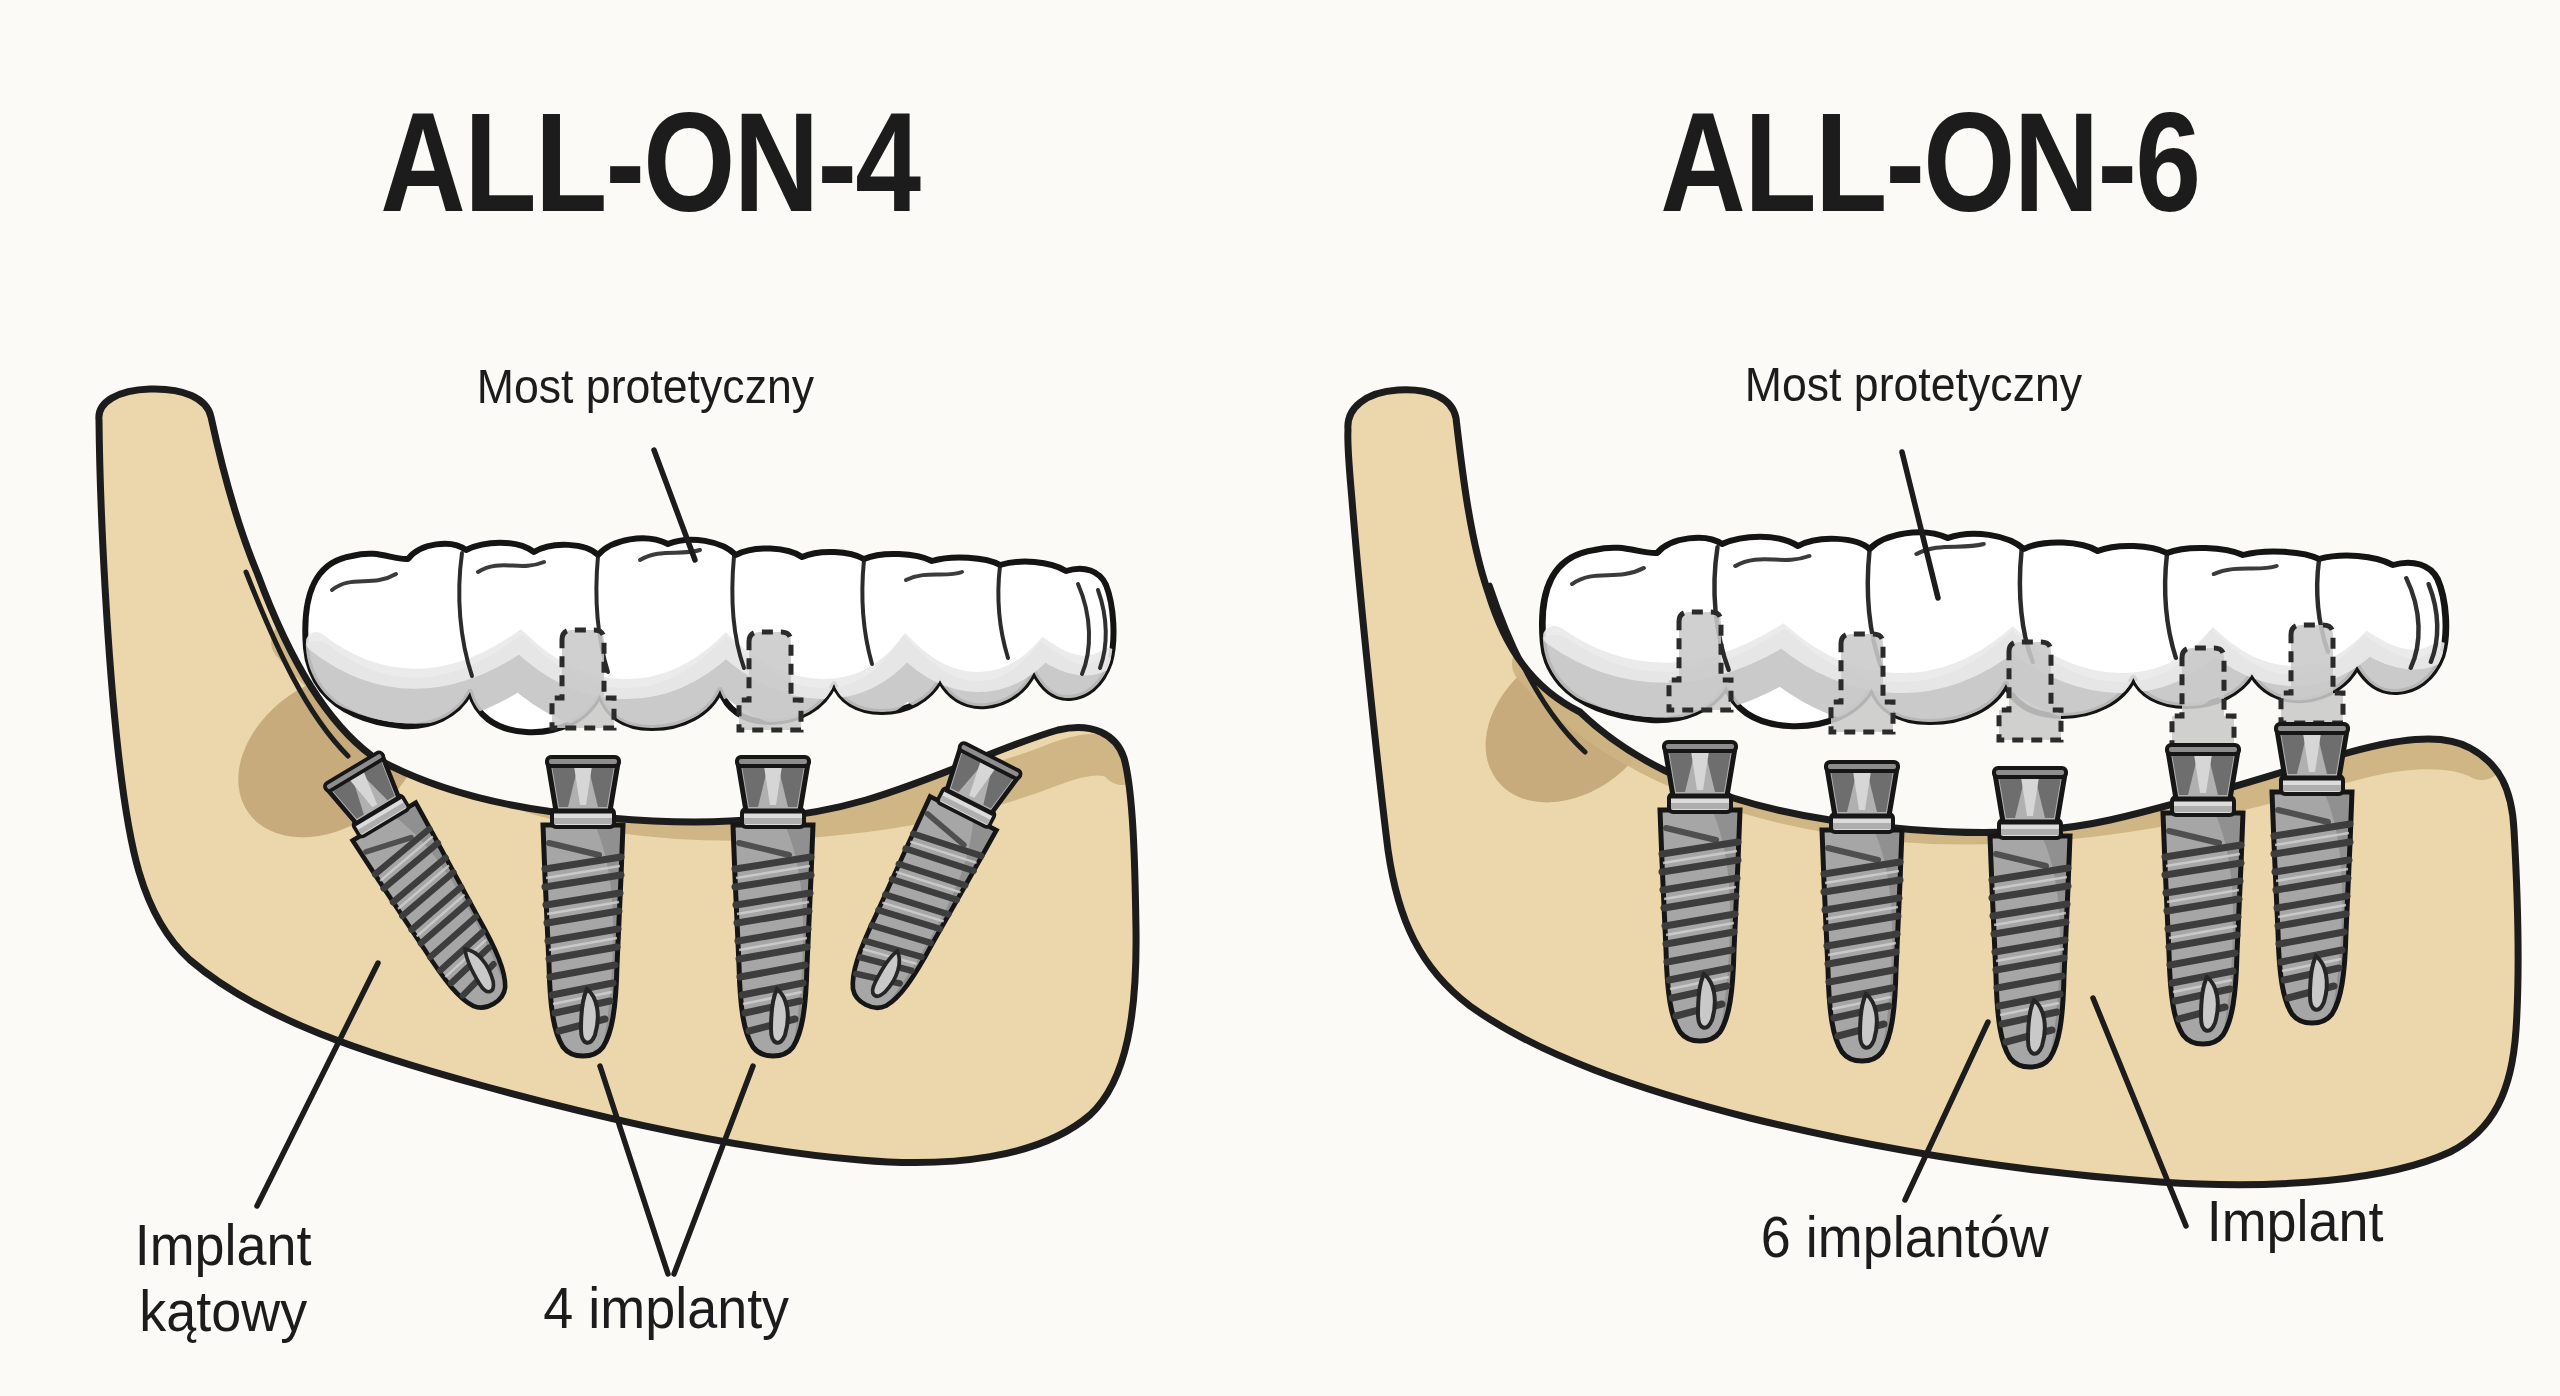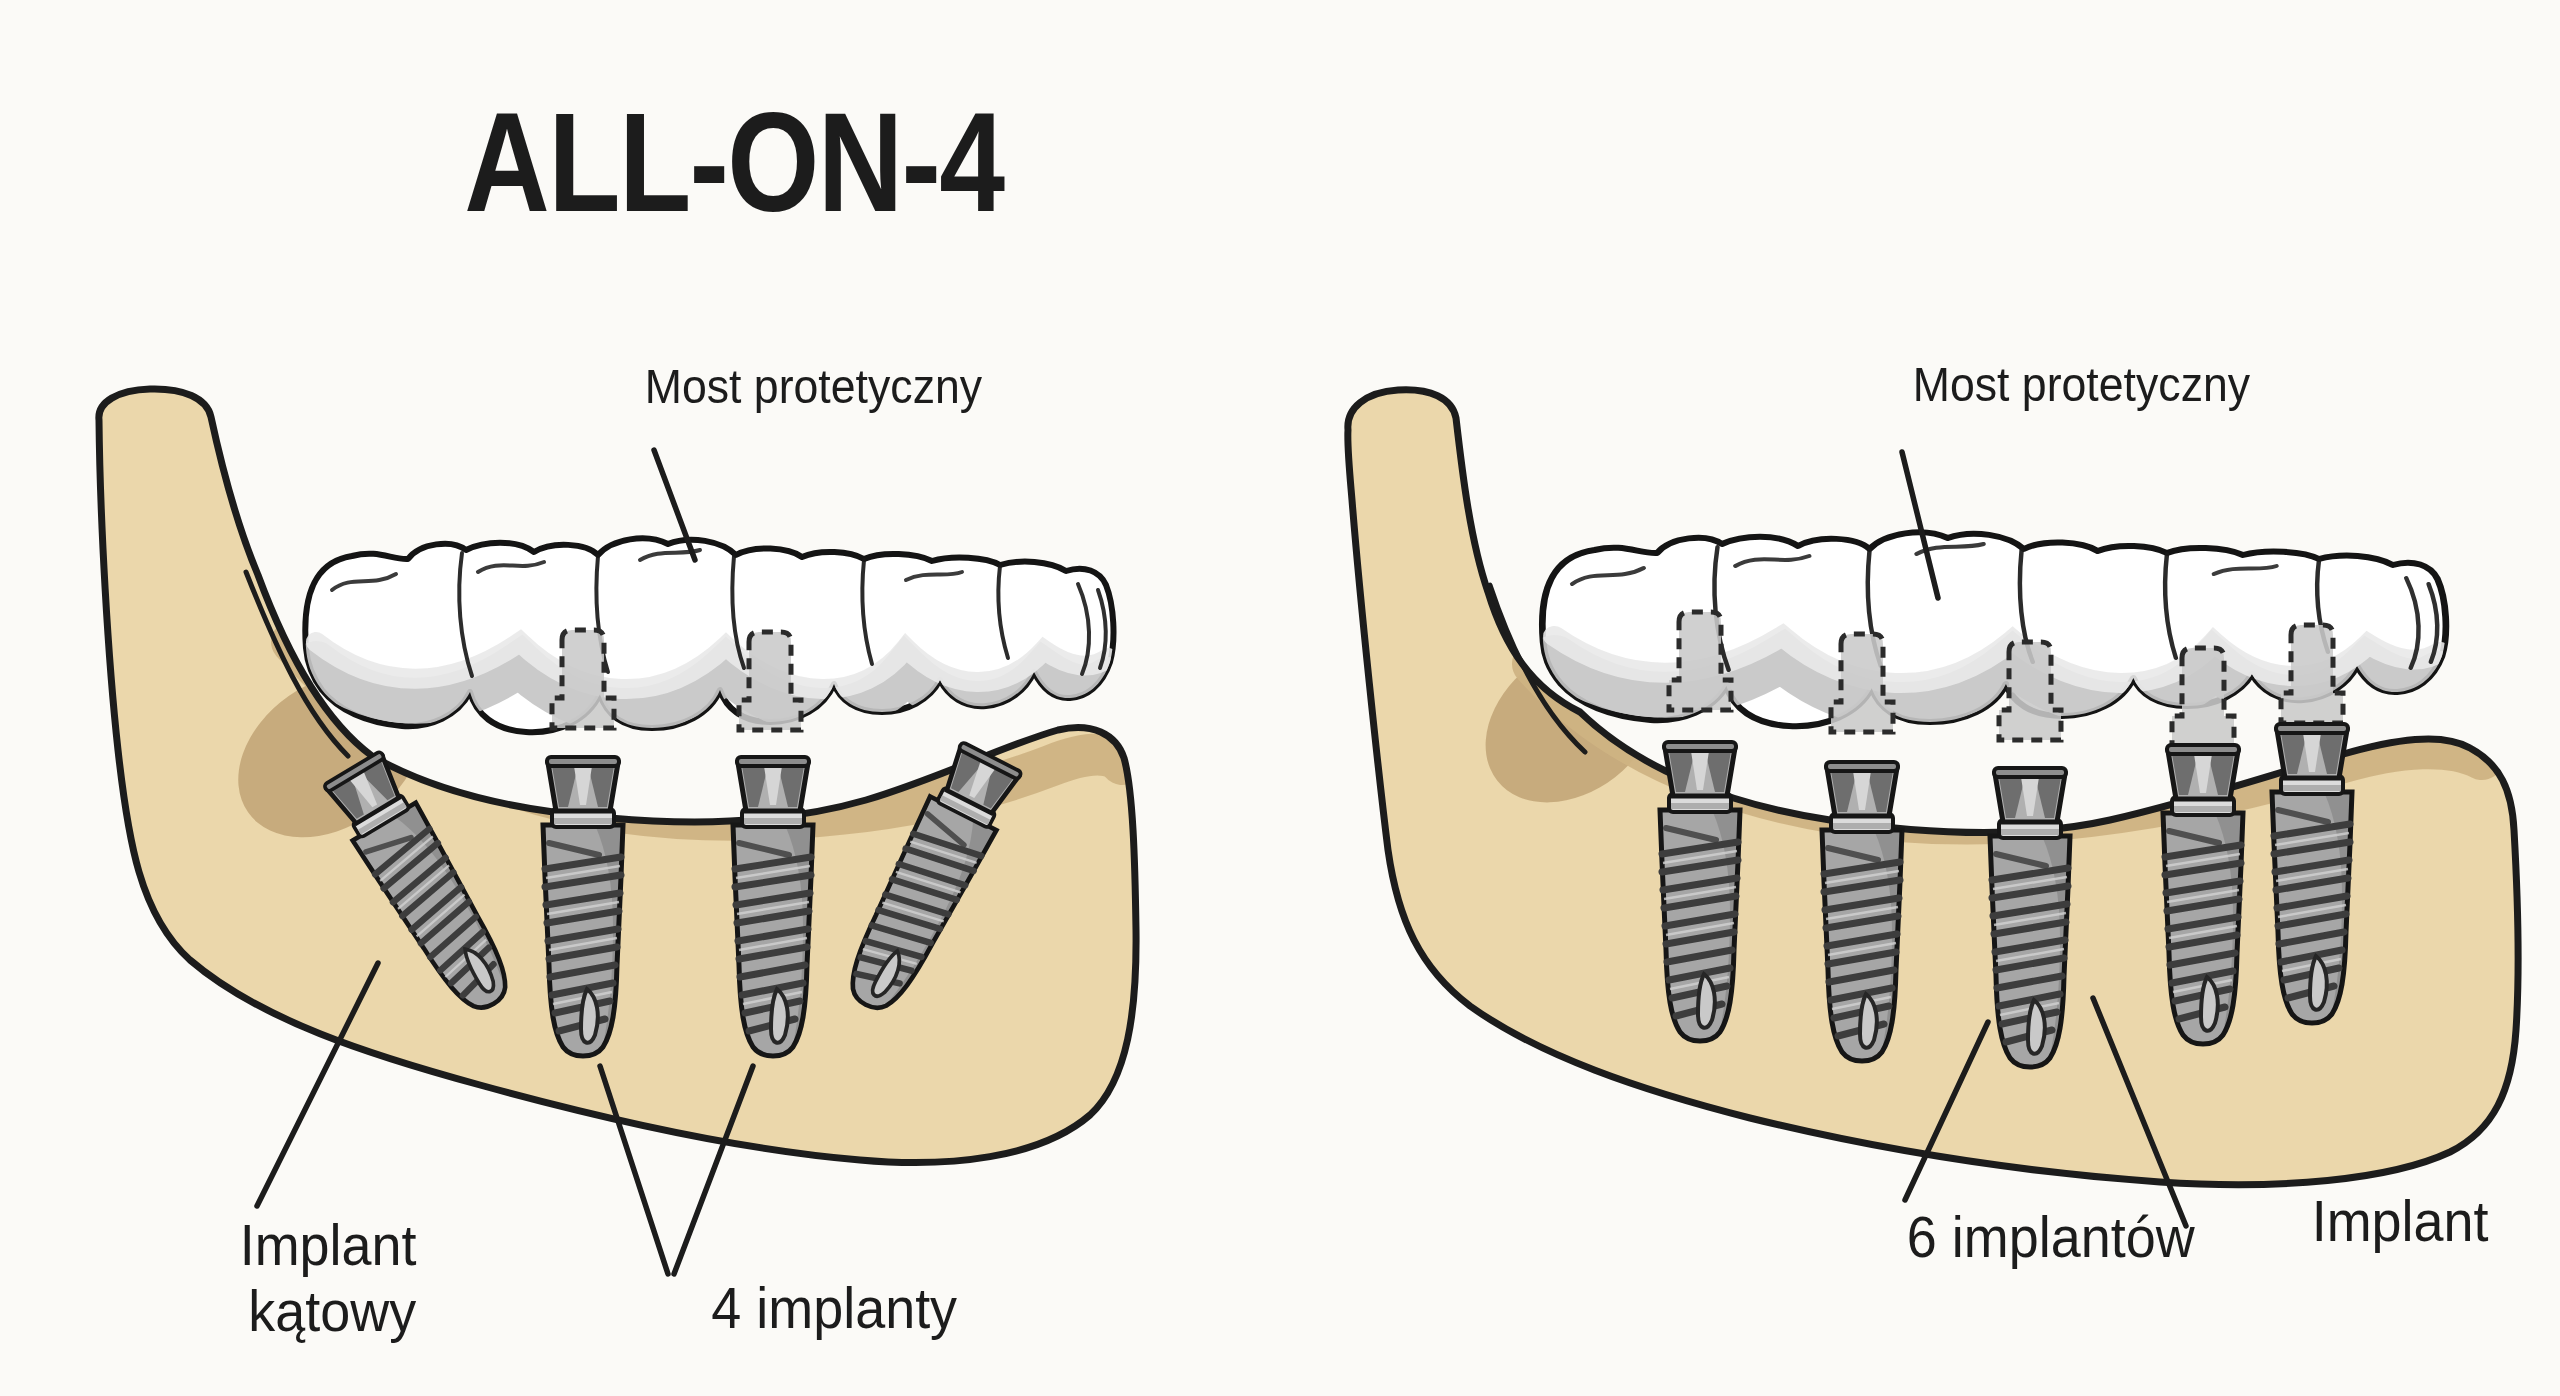--- a/index.html
+++ b/index.html
@@ -2,35 +2,38 @@
 <html><head>
 <meta charset="utf-8">
 <style>
   html,body{margin:0;padding:0;background:#e8e6e2;}
   .canvas{
     position:relative;width:2560px;height:1396px;overflow:hidden;
     background:#fbfaf7;
     font-family:"Liberation Sans",sans-serif;color:#1c1c1c;
   }
   .artwork{position:absolute;left:0;top:0;width:2560px;height:1396px;}
-  .lbl{position:absolute;z-index:5;text-align:right;line-height:1.12;}
+  .lbl{position:absolute;z-index:5;text-align:center;line-height:1.12;}
   .lbl .squeeze{display:inline-block;transform:scaleX(.93);transform-origin:center;}
   .panel-title{font-size:141px;font-weight:700;letter-spacing:-2px;}
   .panel-title .squeeze{transform:scaleX(.84);}
   .bridge-label{font-size:48px;font-weight:400;}
   .small-label{font-size:58px;font-weight:400;}
   .two-line div{white-space:nowrap;}
 </style>
 </head>
 <body>
 
 <div class="canvas">
 
   <div class="lbl panel-title" style="left:245px;top:84px;width:810px;">
     <span class="squeeze">ALL-ON-4</span>
+  </div>
+  <div class="lbl panel-title" style="left:1525px;top:84px;width:810px;">
+    <span class="squeeze">ALL-ON-6</span>
   </div>
 
   <div class="lbl bridge-label" style="left:295px;top:360px;width:700px;">
     <span class="squeeze">Most protetyczny</span>
   </div>
   <div class="lbl bridge-label" style="left:1563px;top:358px;width:700px;">
     <span class="squeeze">Most protetyczny</span>
   </div>
 
   <div class="lbl small-label two-line" style="left:23px;top:1212px;width:400px;line-height:1.14;">

